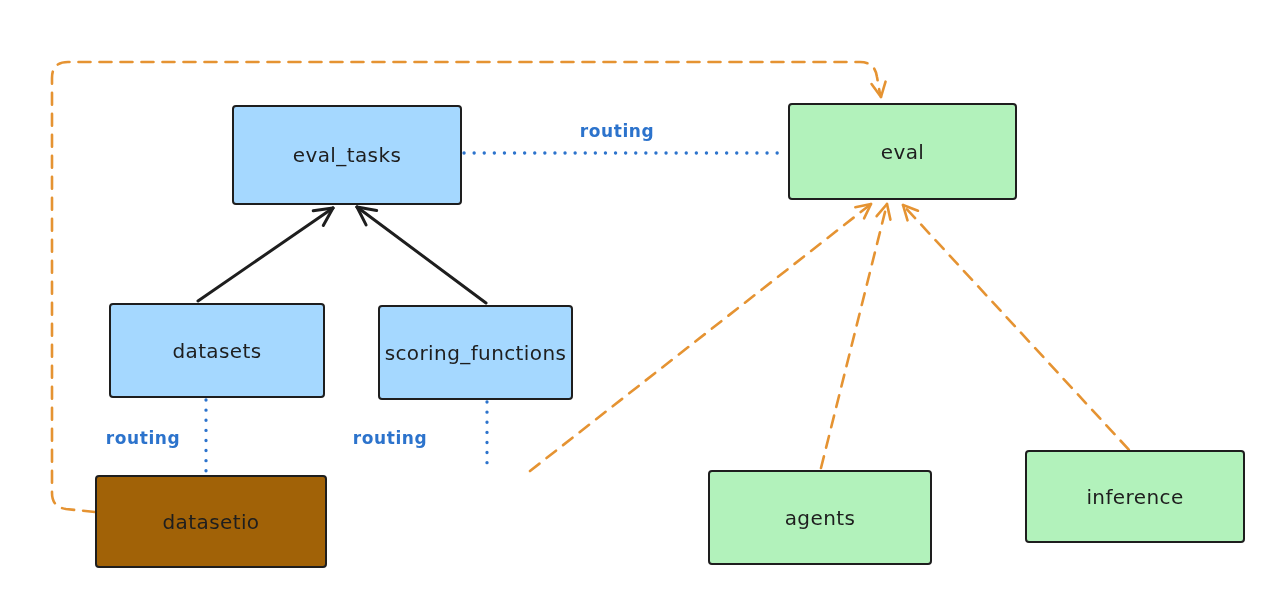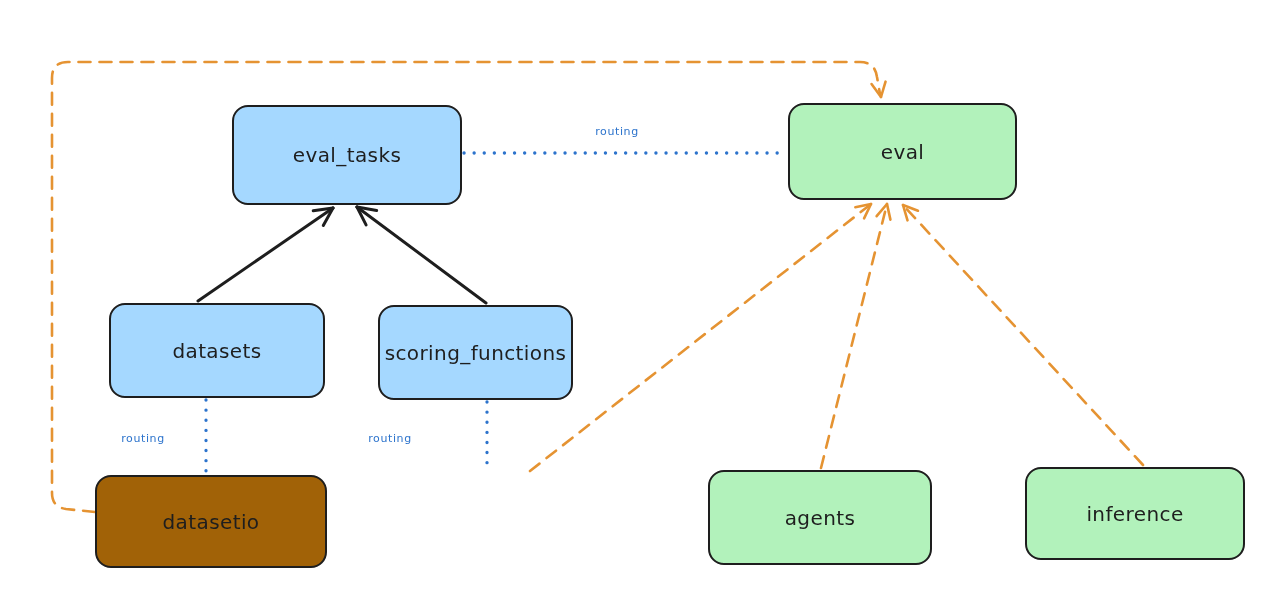--- a/index.html
+++ b/index.html
@@ -8,30 +8,30 @@
     width:1280px;height:596px;
     background:#ffffff;
     font-family:"DejaVu Sans", sans-serif;
     overflow:hidden;
   }
   .edges{position:absolute;left:0;top:0;width:1280px;height:596px;}
   .node{
     position:absolute;
     box-sizing:border-box;
     border:2.6px solid #1e1e1e;
-    border-radius:16px;
+    border-radius:4px;
     display:flex;align-items:center;justify-content:center;
     font-size:20px;letter-spacing:0.4px;
     color:#1e1e1e;
     z-index:2;
   }
   .routing-label{
     position:absolute;
     transform:translate(-50%,-50%);
-    font-size:11px;font-weight:400;letter-spacing:0.6px;
+    font-size:17px;font-weight:700;letter-spacing:0.6px;
     z-index:3;
     white-space:nowrap;
   }
 </style>
 </head>
 <body>
 
 <div class="stage">
   <svg class="edges" viewBox="0 0 1280 596" xmlns="http://www.w3.org/2000/svg">
       <line x1="198" y1="301" x2="333" y2="208" fill="none" stroke="#1e1e1e" stroke-width="3" stroke-linecap="round" stroke-linejoin="round"></line>
@@ -68,21 +68,21 @@
   </div>
   <div class="node" style="left: 378px; top: 305px; width: 195px; height: 95px; background: rgb(165, 216, 255); border-color: rgb(30, 30, 30); color: rgb(30, 30, 30);">
     <span>scoring_functions</span>
   </div>
   <div class="node" style="left: 95px; top: 475px; width: 232px; height: 93px; background: #a16207; border-color: rgb(30, 30, 30); color: rgb(30, 30, 30);">
     <span>datasetio</span>
   </div>
   <div class="node" style="left: 708px; top: 470px; width: 224px; height: 95px; background: rgb(178, 242, 187); border-color: rgb(30, 30, 30); color: rgb(30, 30, 30);">
     <span>agents</span>
   </div>
-  <div class="node" style="left: 1025px; top: 467px; width: 220px; height: 93px; background: rgb(178, 242, 187); border-color: rgb(30, 30, 30); color: rgb(30, 30, 30);">
+  <div class="node" style="left: 1025px; top: 450px; width: 220px; height: 93px; background: rgb(178, 242, 187); border-color: rgb(30, 30, 30); color: rgb(30, 30, 30);">
     <span>inference</span>
   </div>
 
   <div class="routing-label" style="left: 617px; top: 131px; color: rgb(44, 115, 204);">
     <span>routing</span>
   </div>
   <div class="routing-label" style="left: 143px; top: 438px; color: rgb(44, 115, 204);">
     <span>routing</span>
   </div>
   <div class="routing-label" style="left: 390px; top: 438px; color: rgb(44, 115, 204);">

